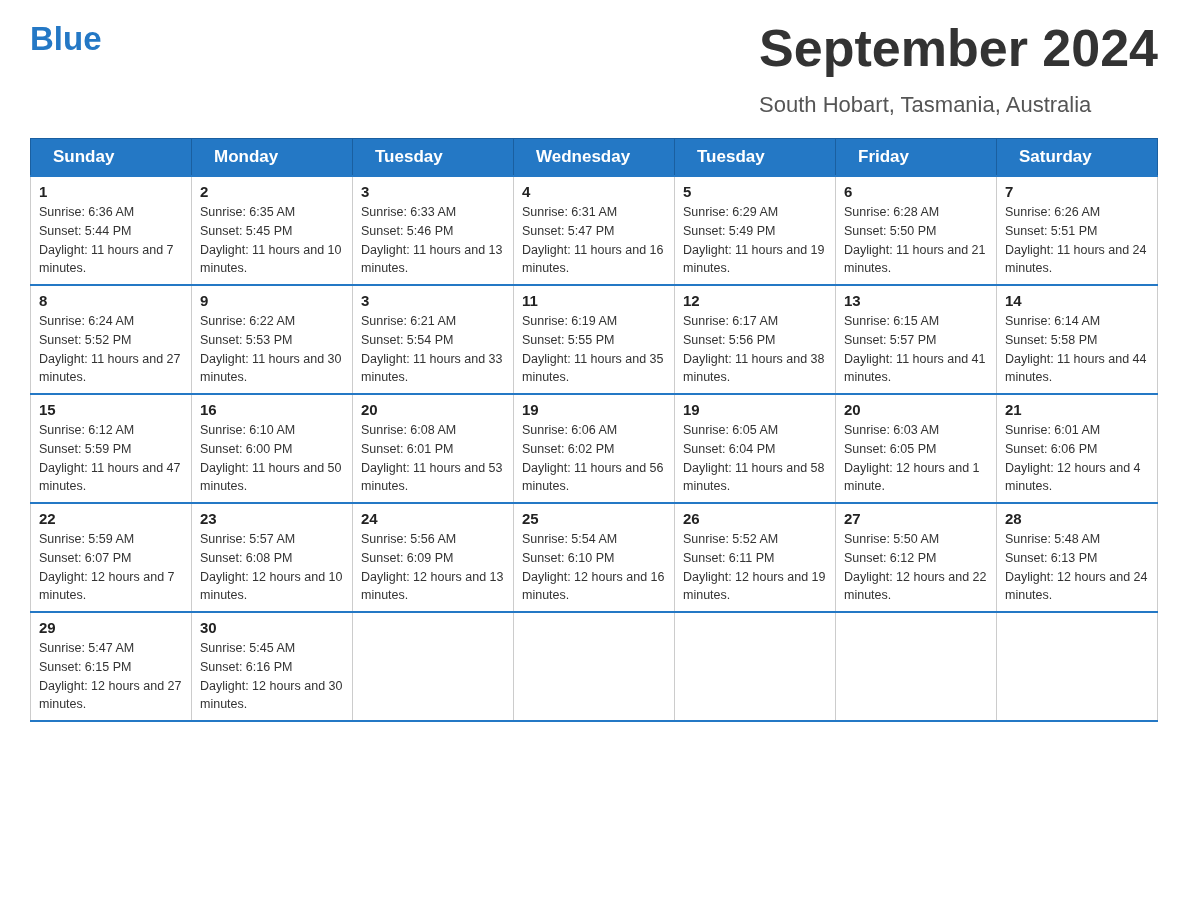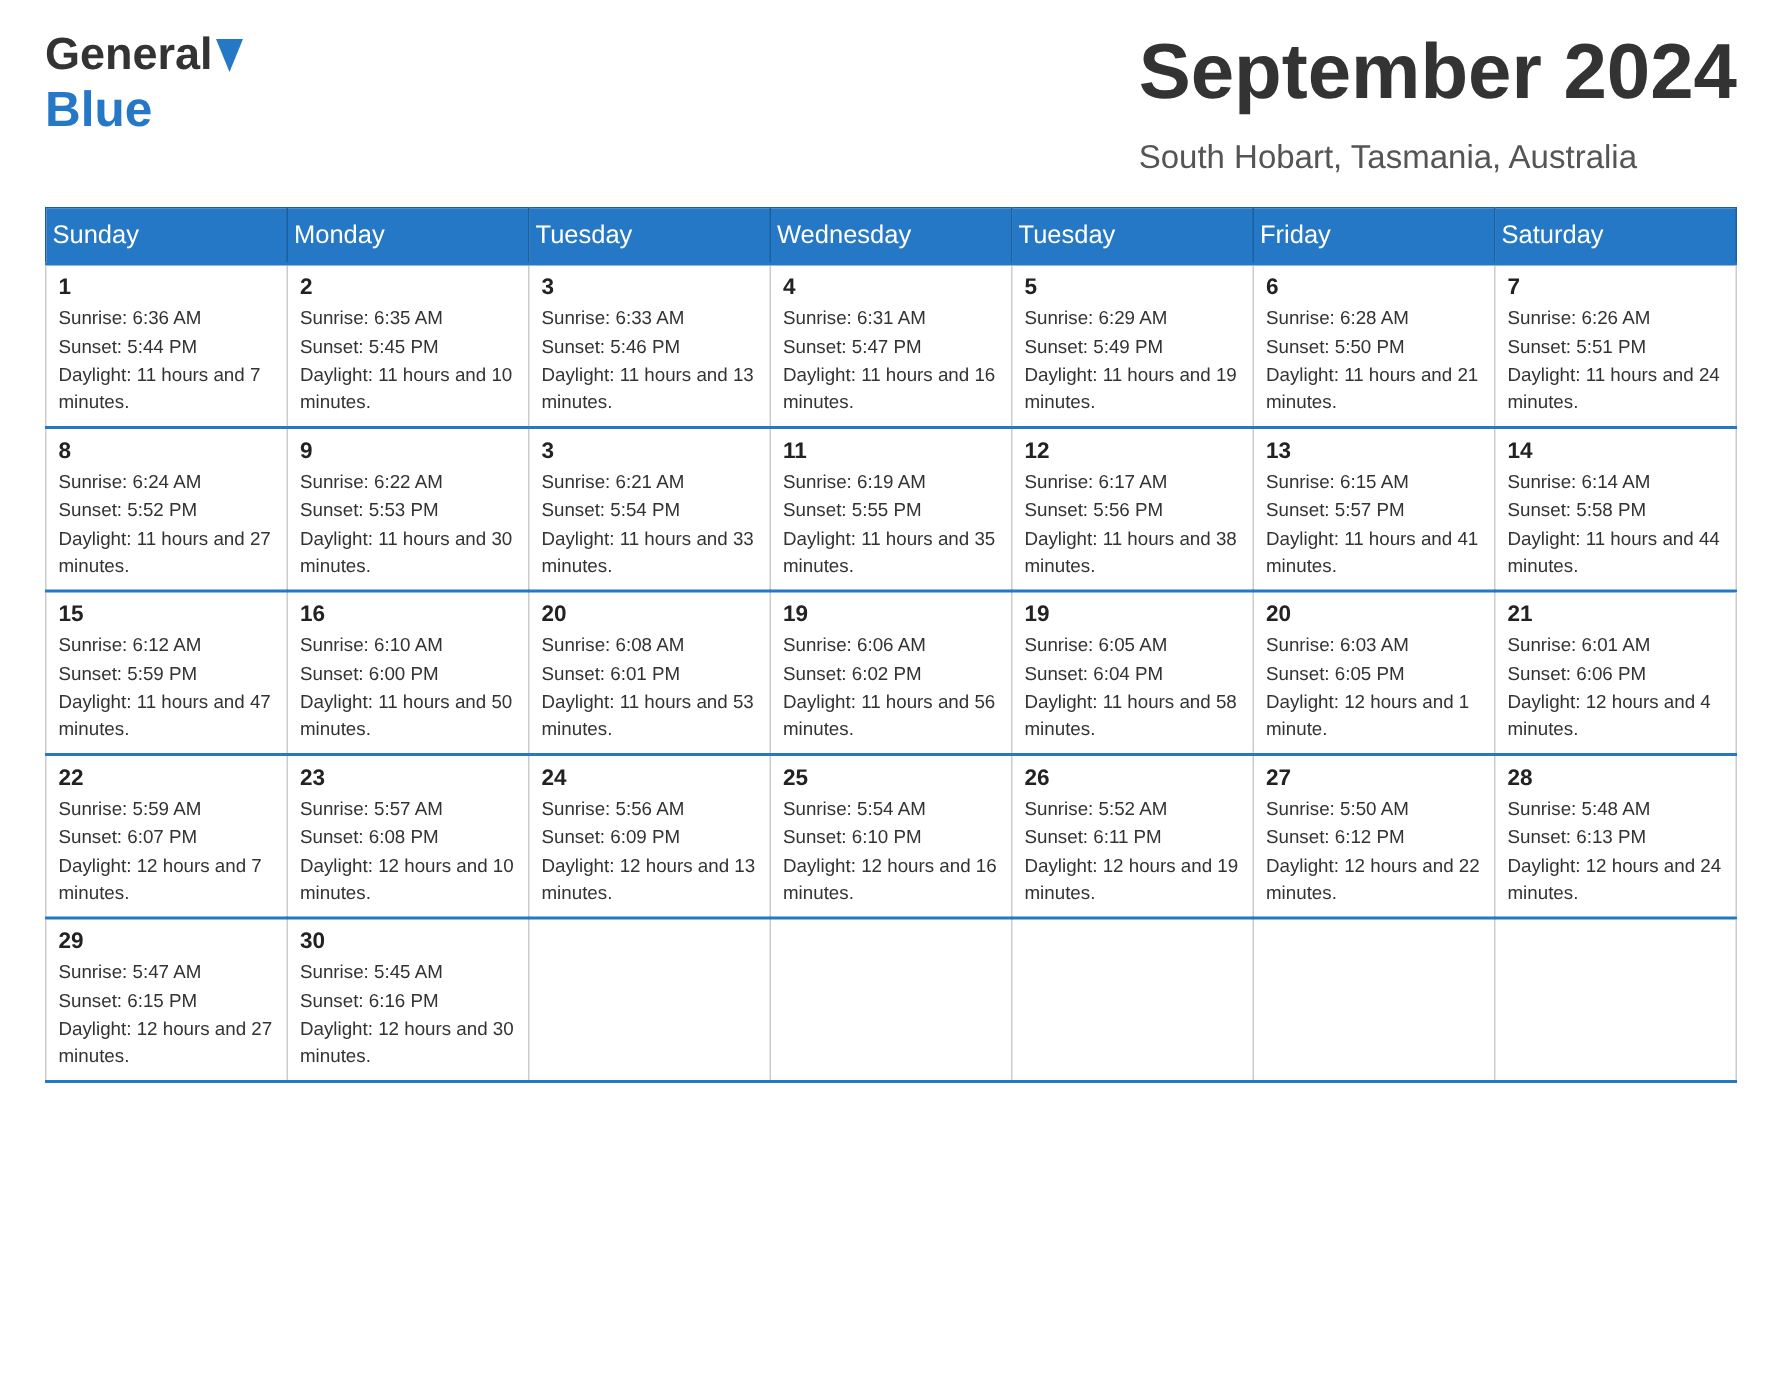--- a/index.html
+++ b/index.html
@@ -41,22 +41,22 @@
     }
     .calendar-table {
       width: 100%;
       border-collapse: collapse;
       border: 1px solid #999;
     }
     .calendar-table th {
       background-color: #2478c5;
       color: #fff;
       font-size: 17px;
-      font-weight: normal;
-      padding: 8px 4px;
+      font-weight: bold;
+      padding: 8px 22px;
       text-align: left;
       border: 1px solid #1a5fa0;
     }
     .calendar-table td {
       border: 1px solid #ccc;
       vertical-align: top;
       padding: 6px 8px;
       width: calc(100% / 7);
       font-size: 13px;
       color: #333;
@@ -79,28 +79,20 @@
     }
     tr {
       border-bottom: 2px solid #2478c5;
     }
   </style>
 </head>
 <body>
 
 <div class="header-area">
   <div class="logo">
-    <div class="logo-line1">
-      <span style="font-size:30px;font-weight:bold;color:#333;">General</span>
-      <span style="display:inline-block;margin-left:2px;margin-top:4px;">
-        <svg width="18" height="22" viewBox="0 0 18 22">
-          <polygon points="0,0 18,0 9,22" fill="#2478c5"></polygon>
-        </svg>
-      </span>
-    </div>
     <div>
       <span style="font-size:33px;font-weight:bold;color:#2478c5;">Blue</span>
     </div>
   </div>
   <div class="title-area">
     <div class="month-title">September 2024</div>
     <div class="location-title">South Hobart, Tasmania, Australia</div>
   </div>
 </div>
 

